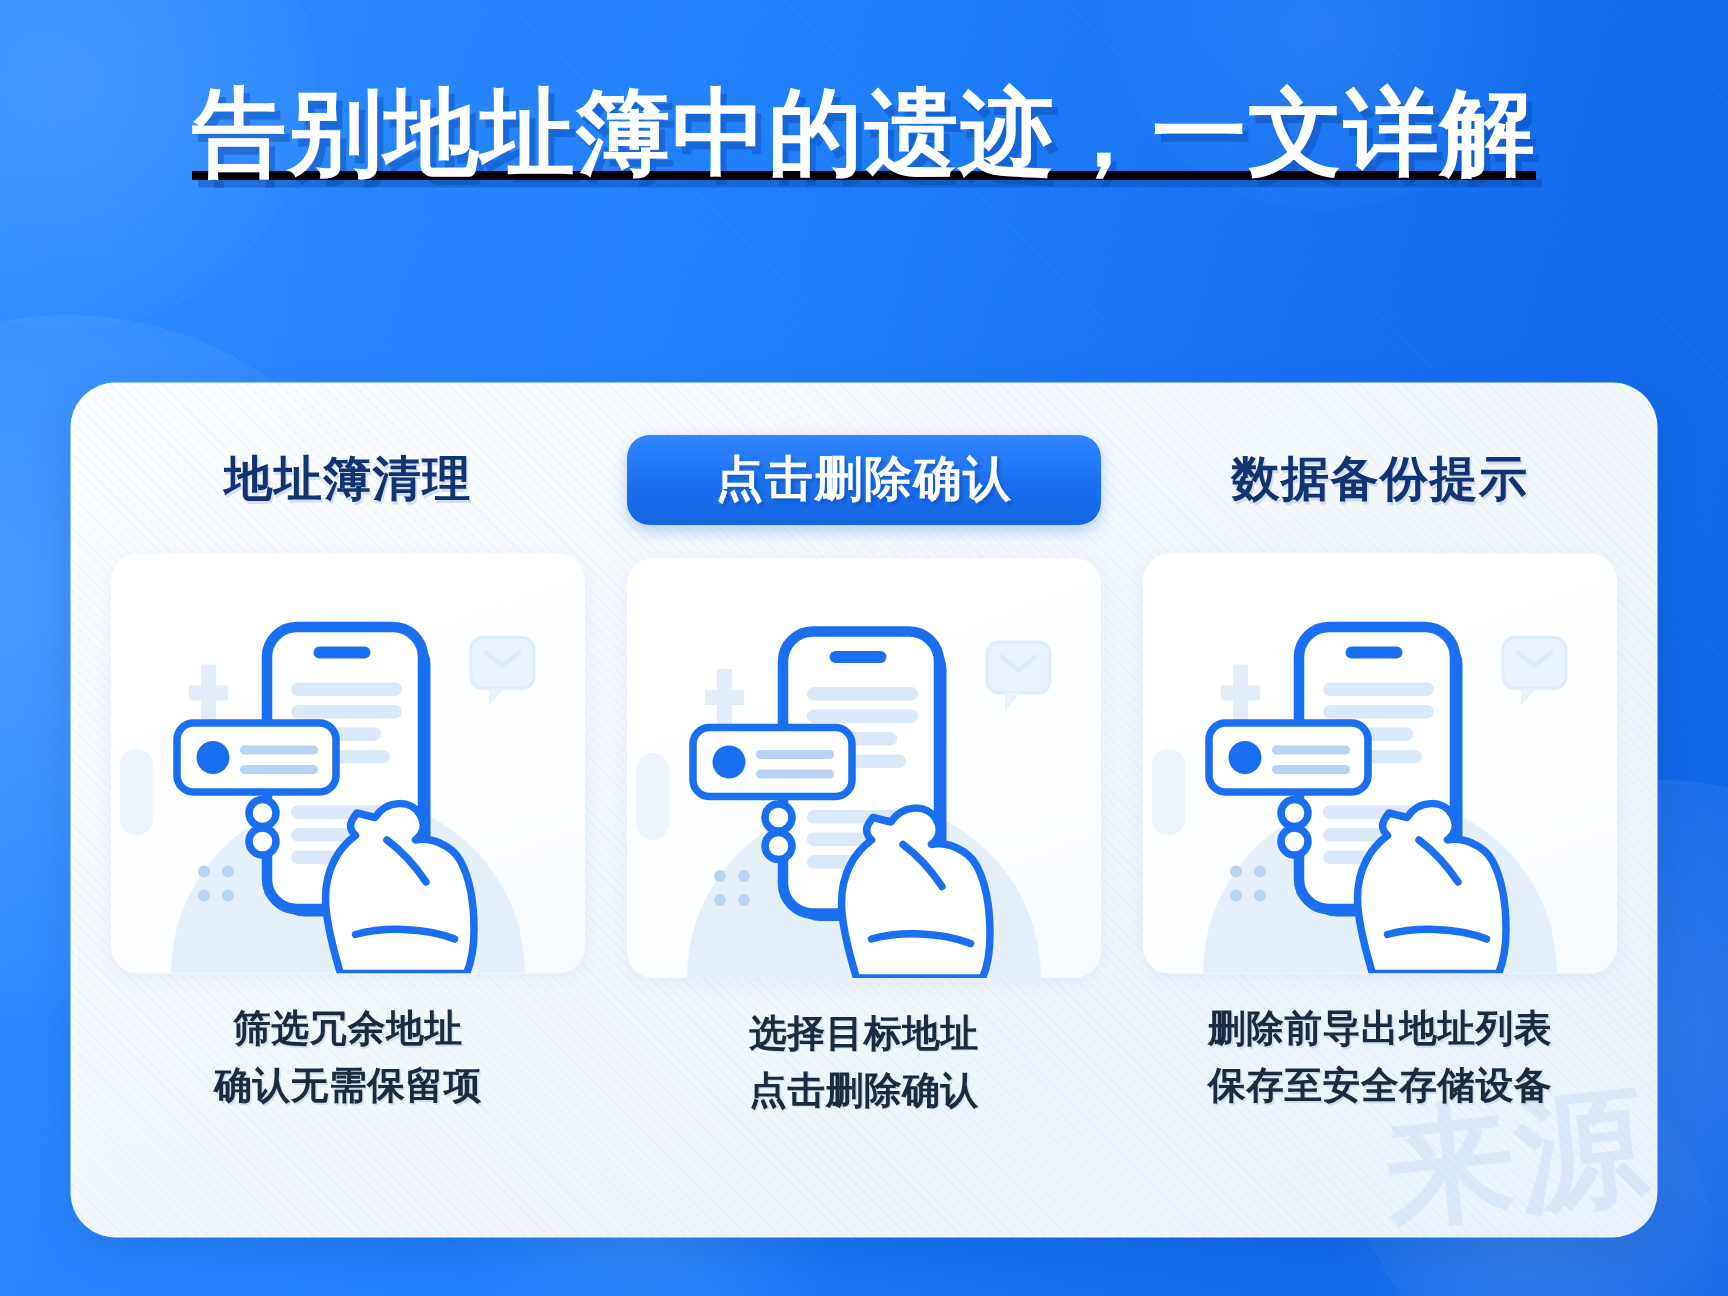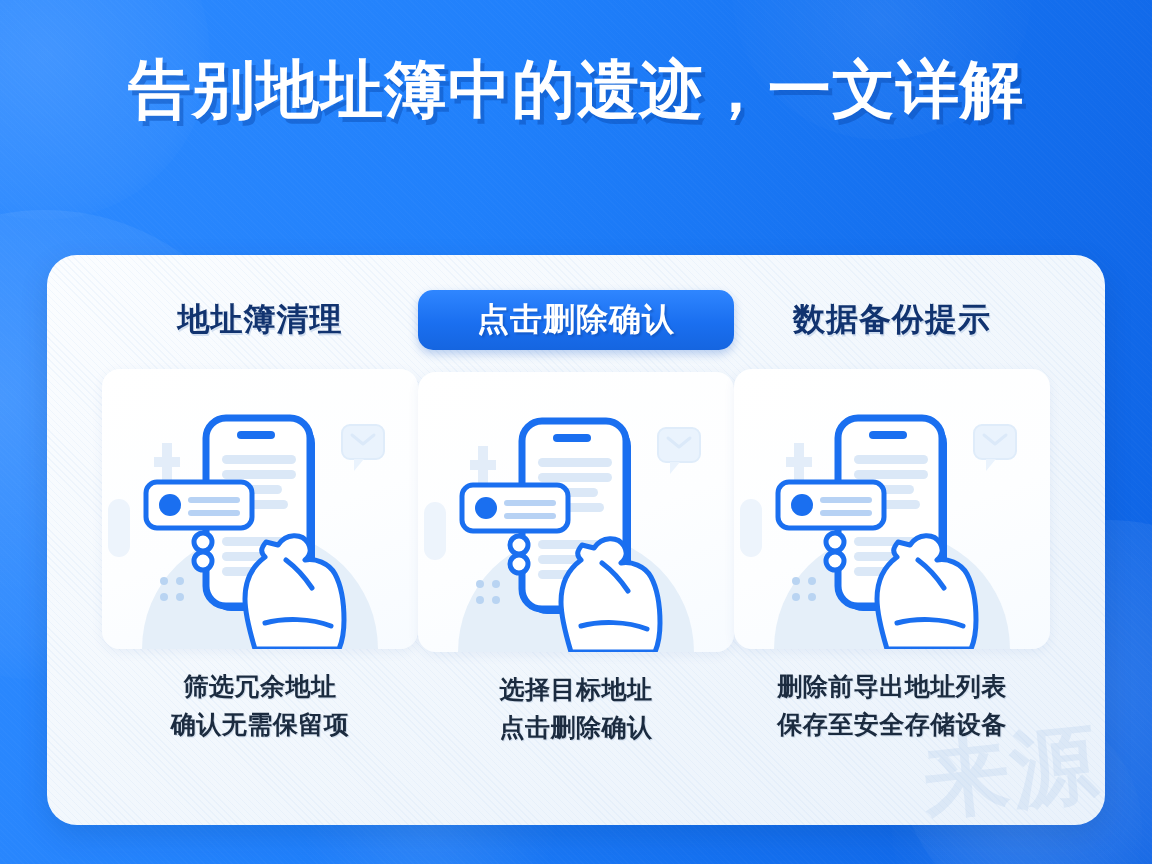--- a/index.html
+++ b/index.html
@@ -30,21 +30,21 @@
   .blob.b6 { width:250px; height:250px; right:10px; bottom:-90px;
              background:radial-gradient(circle at 50% 40%, rgba(255,255,255,.10), rgba(255,255,255,0) 72%); }
   .bg-texture {
     position:absolute; inset:0; opacity:.30;
     background-image:repeating-linear-gradient(45deg, rgba(255,255,255,.055) 0 1px, rgba(255,255,255,0) 1px 4px);
   }
 
   
   .title-wrap {
     position:absolute; left:0; right:0; top:52px;
-    text-align:center; z-index:5;
+    text-align:center; z-index:5;text-decoration:underline;
   }
   .title-line {
     color:#ffffff;
     font-size:63px;
     font-weight:bold;
     letter-spacing:1px;
     line-height:74px;
     text-shadow:4px 5px 0 rgba(8,70,170,.42);
     white-space:nowrap;
   }
@@ -68,21 +68,21 @@
     color:rgba(150,185,228,.18);
     letter-spacing:2px;
     transform:rotate(-6deg);
     pointer-events:none; user-select:none;
     white-space:nowrap;
   }
 
   .cards {
     position:absolute; inset:0;
     display:flex; justify-content:center; align-items:flex-start;
-    padding:38px 24px 0 24px;
+    gap:28px; padding:38px 24px 0 24px;
   }
   .col { width:316px; position:relative; }
 
   
   .col-header {
     height:54px;
     display:flex; align-items:center; justify-content:center;
     font-size:32px; font-weight:bold;
     letter-spacing:1px;
     color:#11336f;

